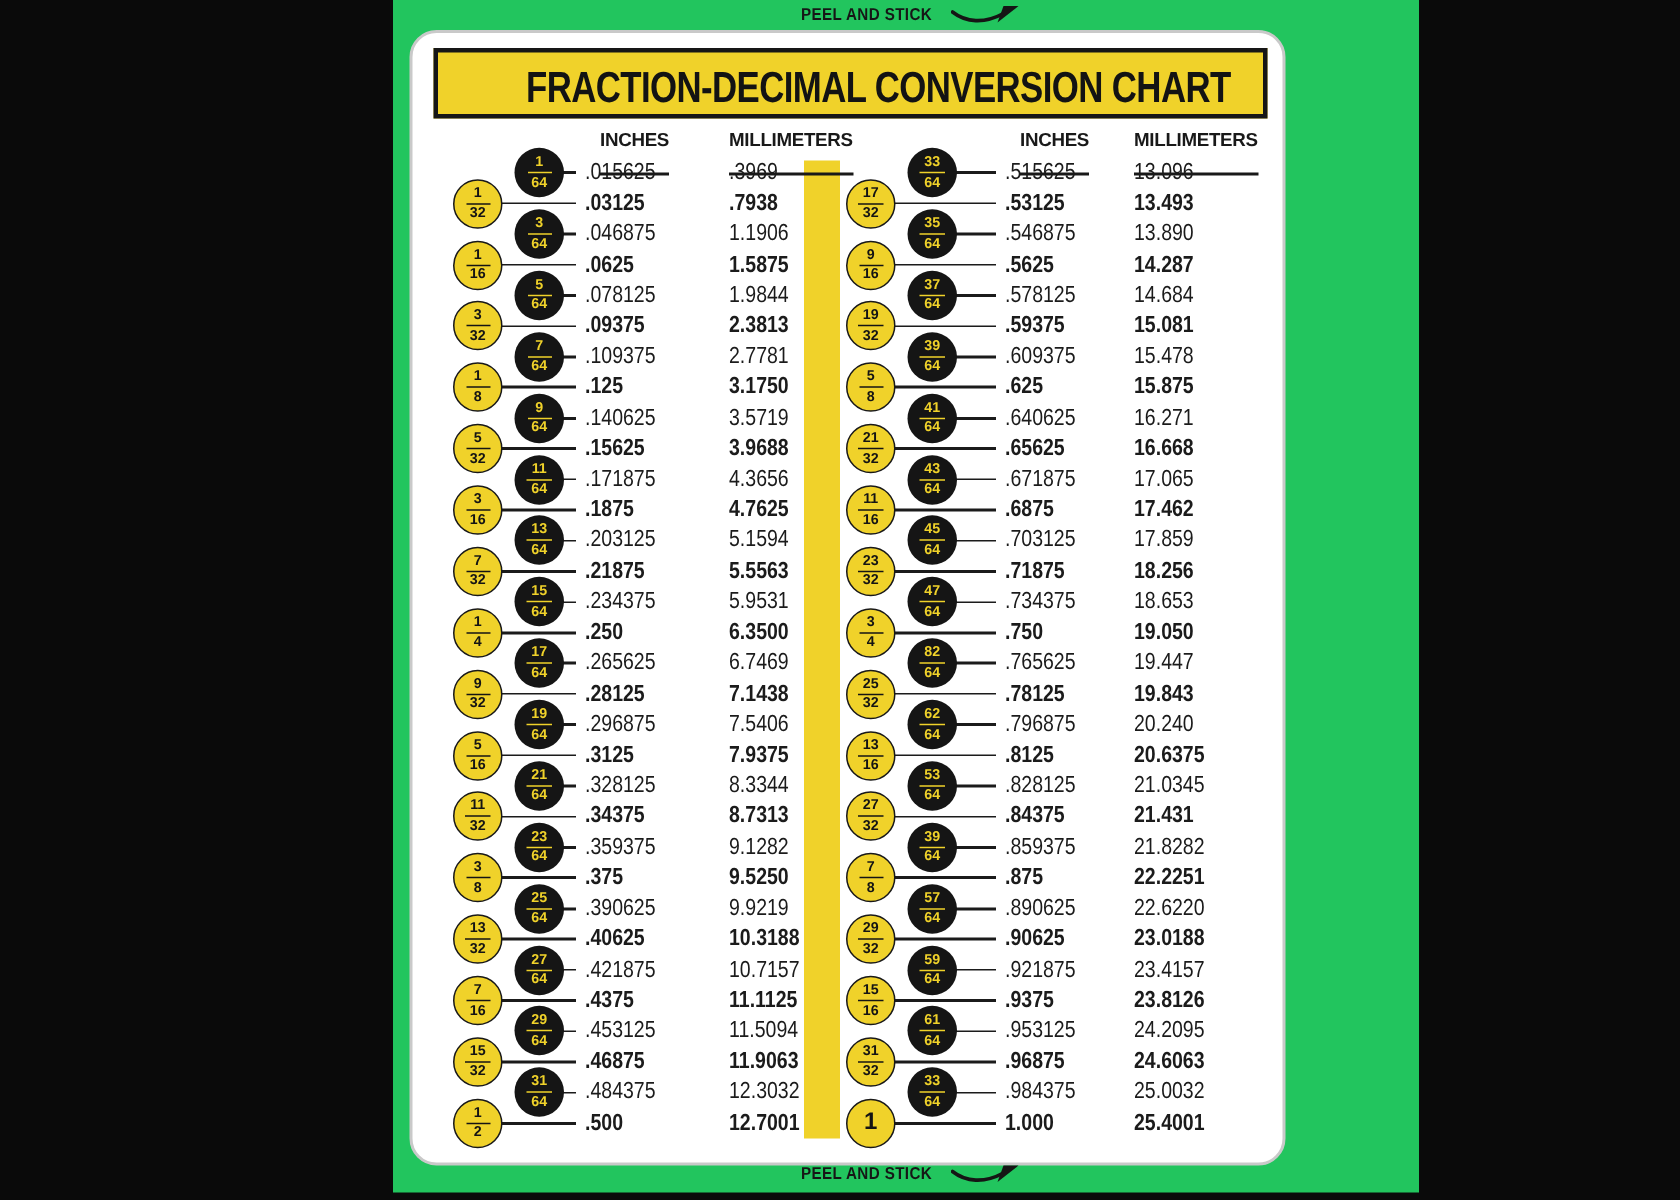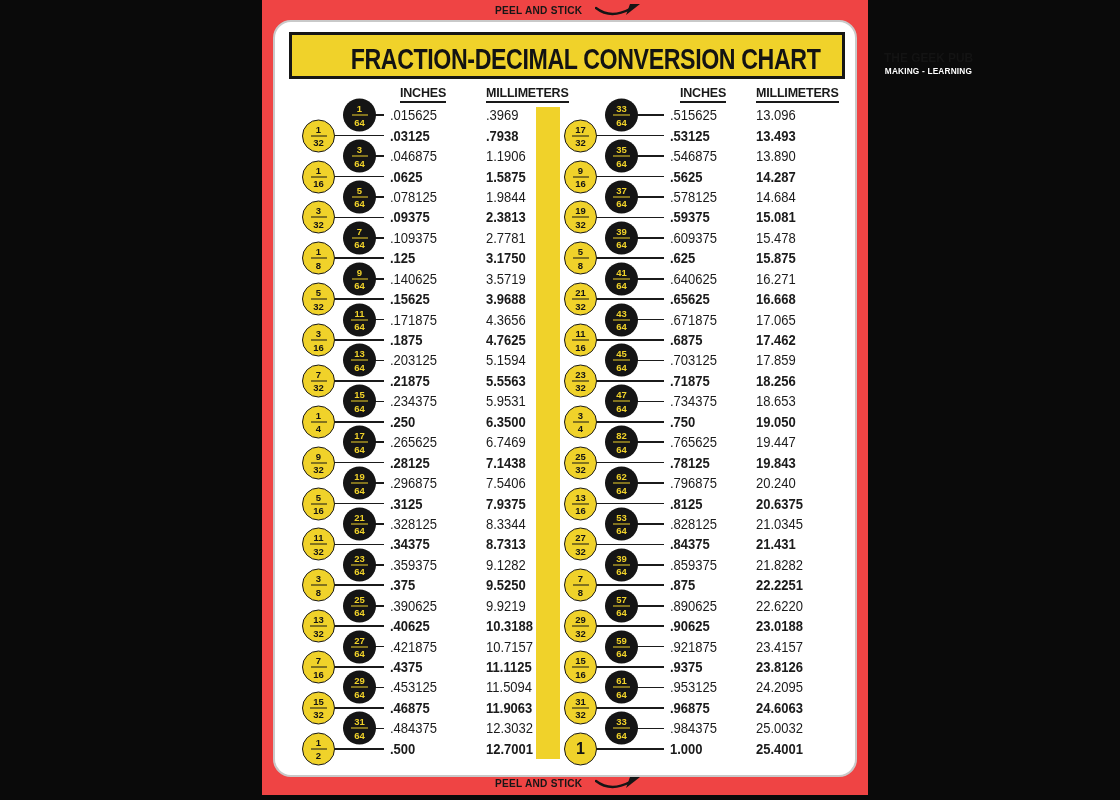--- a/index.html
+++ b/index.html
@@ -1,21 +1,21 @@
 <!DOCTYPE html>
 <html style="--yellow: #f0d22a;"><head>
 <meta charset="utf-8">
 <style>
   html,body{margin:0;padding:0;}
   body{
     width:1120px;height:800px;background:#0a0a0a;overflow:hidden;position:relative;
     font-family:"Liberation Sans", sans-serif;
   }
   .poster{
-    position:absolute;left:262px;top:0;width:606px;height:795px;background:#ef4444;
+    position:absolute;left:262px;top:0;width:684px;height:795px;background:#22c55e;
   }
   
   .peel{
     position:absolute;left:0;right:0;display:flex;align-items:center;justify-content:center;gap:7px;
   }
   .peel-top{top:1px;height:17px;}
   .peel-bottom{top:774px;height:18px;}
   .peel-label{
     font-size:11.5px;font-weight:700;letter-spacing:0.3px;color:#161616;
     transform:scaleX(0.88);white-space:nowrap;
@@ -46,21 +46,21 @@
   .stripe{
     position:absolute;left:274px;top:107px;width:24px;height:652px;background:var(--yellow);
   }
   
   .col{position:absolute;top:86px;width:300px;height:690px;}
   .col-left{left:0;--inx:128px;--mmx:224px;}
   .col-right{left:262px;--inx:146px;--mmx:232px;}
   .col-headers{position:absolute;top:0;left:0;right:0;height:18px;}
   .h-inches,.h-mm{
     position:absolute;font-size:12.5px;font-weight:700;color:#191919;letter-spacing:-0.2px;
-    border-bottom:2px solid #191919;padding-bottom:1px;white-space:nowrap;
+    border-bottom:2px solid #191919;padding-bottom:15px;white-space:nowrap;
   }
   .h-inches{left:calc(var(--inx) + 10px);}
   .h-mm{left:var(--mmx);}
   .rows{position:absolute;top:19px;left:0;right:0;}
   .row{position:relative;height:20.45px;}
   .circle{
     position:absolute;top:50%;transform:translateY(-50%);
     width:33px;height:33px;border-radius:50%;
     display:flex;flex-direction:column;align-items:center;justify-content:center;
     line-height:1;z-index:2;box-sizing:border-box;font-weight:700;
@@ -94,24 +94,20 @@
         <path d="M1 6 C 10 13, 22 14, 35 7" fill="none" stroke="#151515" stroke-width="2.4" stroke-linecap="round"></path>
         <polygon points="31,13 45,2 35,2" fill="#151515"></polygon>
       </svg>
     </span>
   </div>
 
   <div class="card">
     <div class="titlebar">
       <div class="title">FRACTION-DECIMAL CONVERSION CHART</div>
       <div class="t-divider"></div>
-      <div class="brand">
-        <div class="brand-name">THE GEEK PUB</div>
-        <div class="brand-tag">MAKING - LEARNING</div>
-      </div>
     </div>
   </div>
 
   <div class="stripe"></div>
 
   <div class="col col-left">
     <div class="col-headers">
       <span class="h-inches">INCHES</span>
       <span class="h-mm">MILLIMETERS</span>
     </div>

